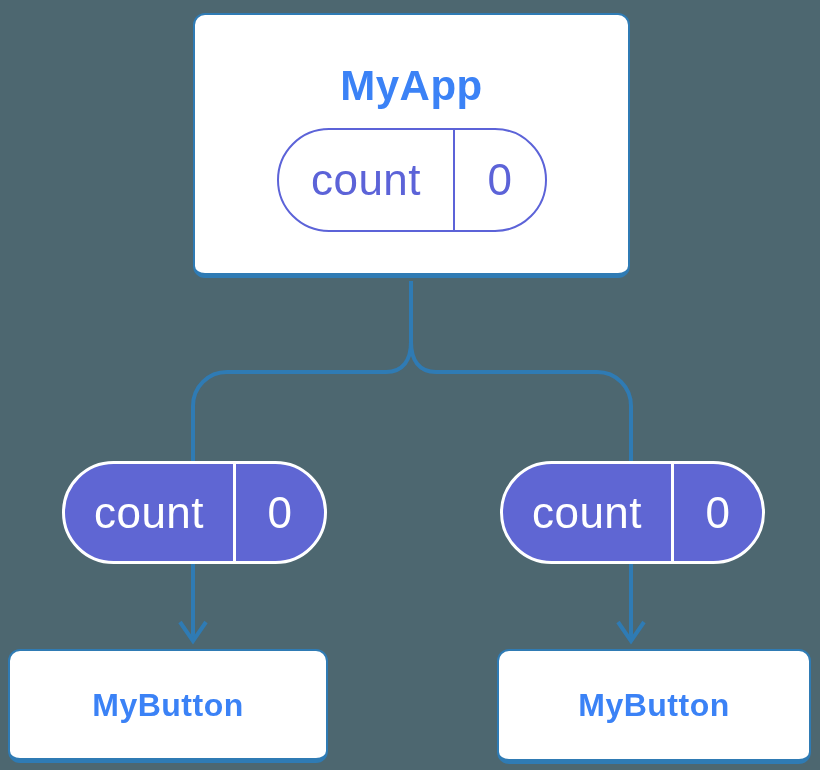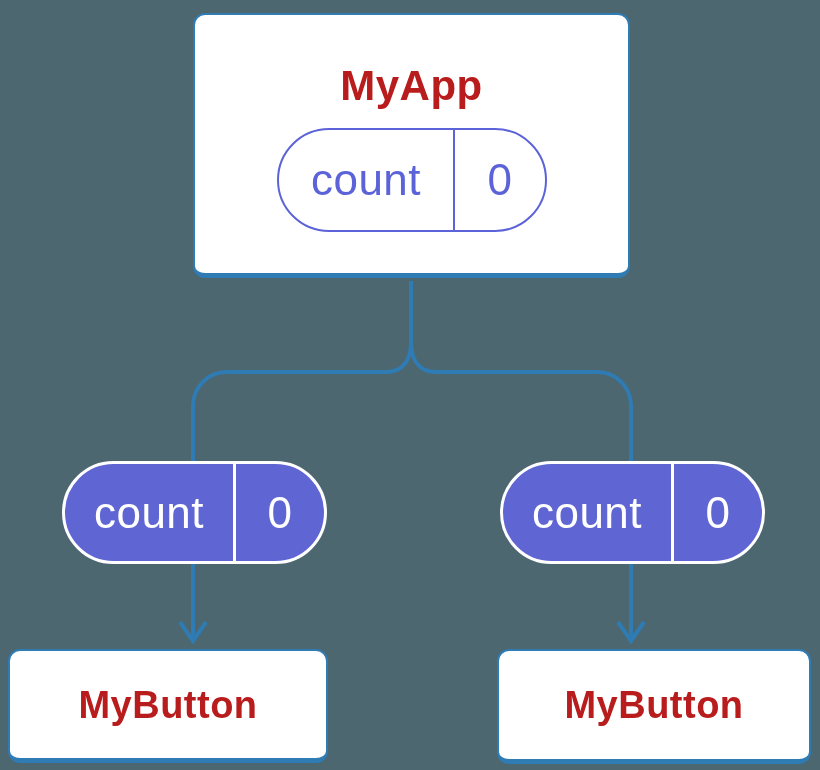--- a/index.html
+++ b/index.html
@@ -29,30 +29,30 @@
     border-radius: 12px;
     box-sizing: border-box;
   }
   .card.root   { left: 193px; top: 13px;  width: 437px; height: 265px; }
   .card.child-left  { left: 8px;   top: 649px; width: 320px; height: 114px; }
   .card.child-right { left: 497px; top: 649px; width: 314px; height: 115px; }
   .card-title {
     position: absolute;
     left: 0; right: 0;
     text-align: center;
-    color: #b91c1c;
+    color: #3b82f6;
     font-weight: 700;
     letter-spacing: 0.5px;
   }
   .card.root .card-title { top: 46px; font-size: 42px; line-height: 50px; }
   .card.child-left .card-title,
   .card.child-right .card-title {
     top: 50%;
     transform: translateY(-50%);
-    font-size: 38px;
+    font-size: 32px;
     line-height: 46px;
   }
   .pill {
     display: flex;
     box-sizing: border-box;
     overflow: hidden;
     align-items: stretch;
   }
   .pill .pill-label, .pill .pill-value {
     display: flex;

